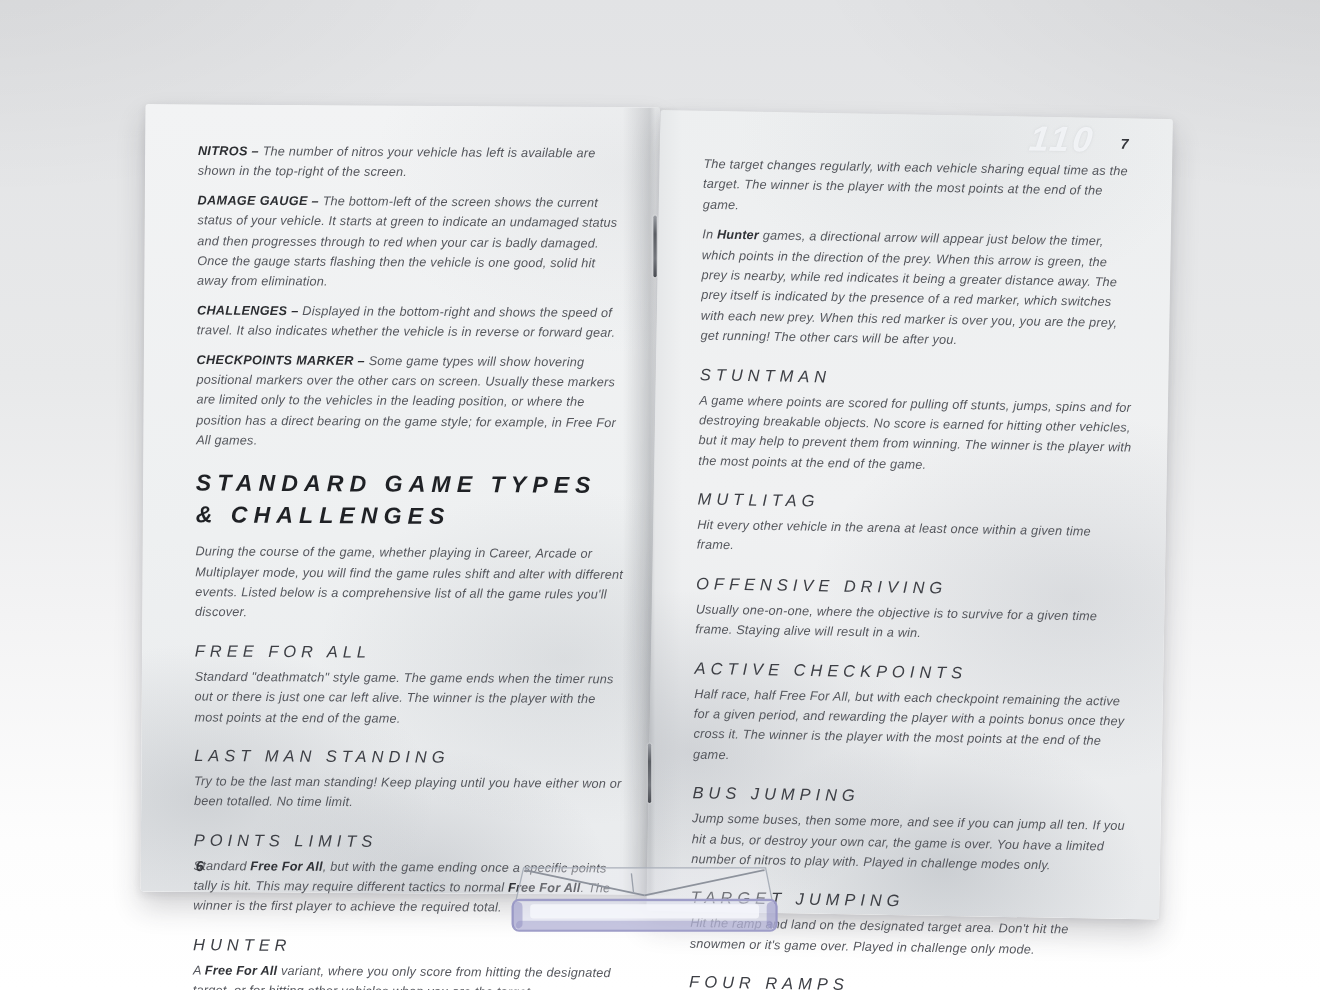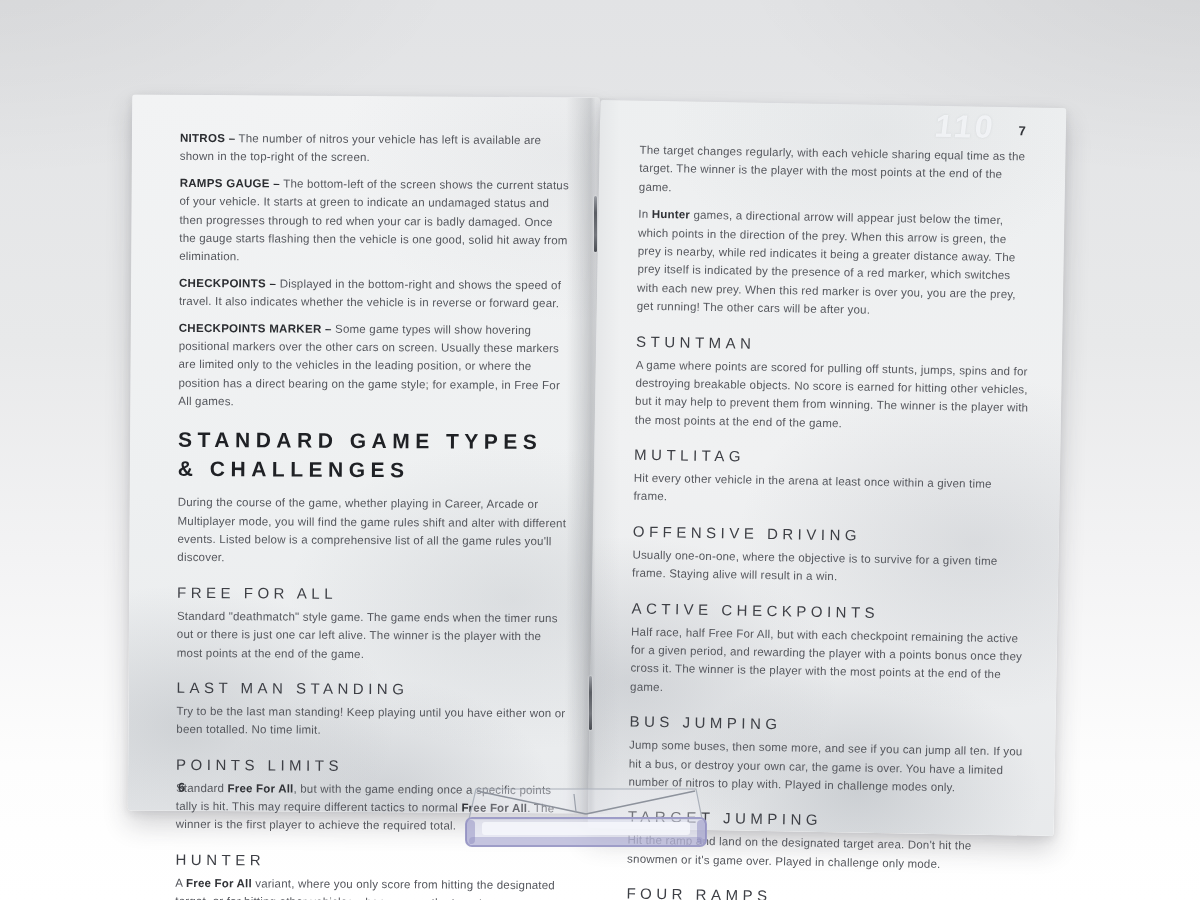--- a/index.html
+++ b/index.html
@@ -5,20 +5,21 @@
   * { margin:0; padding:0; box-sizing:border-box; }
   html,body { width:1200px; height:900px; overflow:hidden; }
   body { font-family:"Liberation Sans", sans-serif; }
 
   .stage {
     position:relative; width:1200px; height:900px;
     background:
       radial-gradient(700px 320px at -2% -5%, rgba(0,0,0,.06), transparent 70%),
       radial-gradient(700px 320px at 102% -5%, rgba(0,0,0,.07), transparent 70%),
       linear-gradient(180deg,#e2e3e5 0%, #e8e9ea 38%, #f3f3f4 62%, #fdfdfd 85%, #ffffff 100%);
+    font-style: italic;
   }
 
   .page {
     position:absolute;
     box-shadow:0 14px 26px rgba(40,42,48,.20), 0 3px 8px rgba(40,42,48,.10);
     border-radius:3px;
   }
   .page-left {
     left:130px; top:96px; width:468px; height:716px;
     transform:rotate(0.35deg);
@@ -97,22 +98,22 @@
 </style>
 </head>
 <body>
 
 <div class="stage">
 
   <div class="page page-left">
     <div class="content">
 
       <p class="runin body"><span class="label">NITROS –</span> <span><span>The number of nitros your vehicle has left is available are shown in the top-right of the screen.</span></span></p>
-      <p class="runin body"><span class="label">RAMPS GAUGE –</span> <span><span>The bottom-left of the screen shows the current status of your vehicle. It starts at green to indicate an undamaged status and then progresses through to red when your car is badly damaged. Once the gauge starts flashing then the vehicle is one good, solid hit away from elimination.</span></span></p>
-      <p class="runin body"><span class="label">CHECKPOINTS –</span> <span><span>Displayed in the bottom-right and shows the speed of travel. It also indicates whether the vehicle is in reverse or forward gear.</span></span></p>
+      <p class="runin body"><span class="label">DAMAGE GAUGE –</span> <span><span>The bottom-left of the screen shows the current status of your vehicle. It starts at green to indicate an undamaged status and then progresses through to red when your car is badly damaged. Once the gauge starts flashing then the vehicle is one good, solid hit away from elimination.</span></span></p>
+      <p class="runin body"><span class="label">CHALLENGES –</span> <span><span>Displayed in the bottom-right and shows the speed of travel. It also indicates whether the vehicle is in reverse or forward gear.</span></span></p>
       <p class="runin body"><span class="label">CHECKPOINTS MARKER –</span> <span><span>Some game types will show hovering positional markers over the other cars on screen. Usually these markers are limited only to the vehicles in the leading position, or where the position has a direct bearing on the game style; for example, in Free For All games.</span></span></p>
 
       <h1 class="main-heading">
         <span>STANDARD GAME TYPES</span><br>
         <span>&amp; CHALLENGES</span>
       </h1>
 
       <p class="body intro">During the course of the game, whether playing in Career, Arcade or Multiplayer mode, you will find the game rules shift and alter with different events. Listed below is a comprehensive list of all the game rules you'll discover.</p>
 
       <div class="section">

